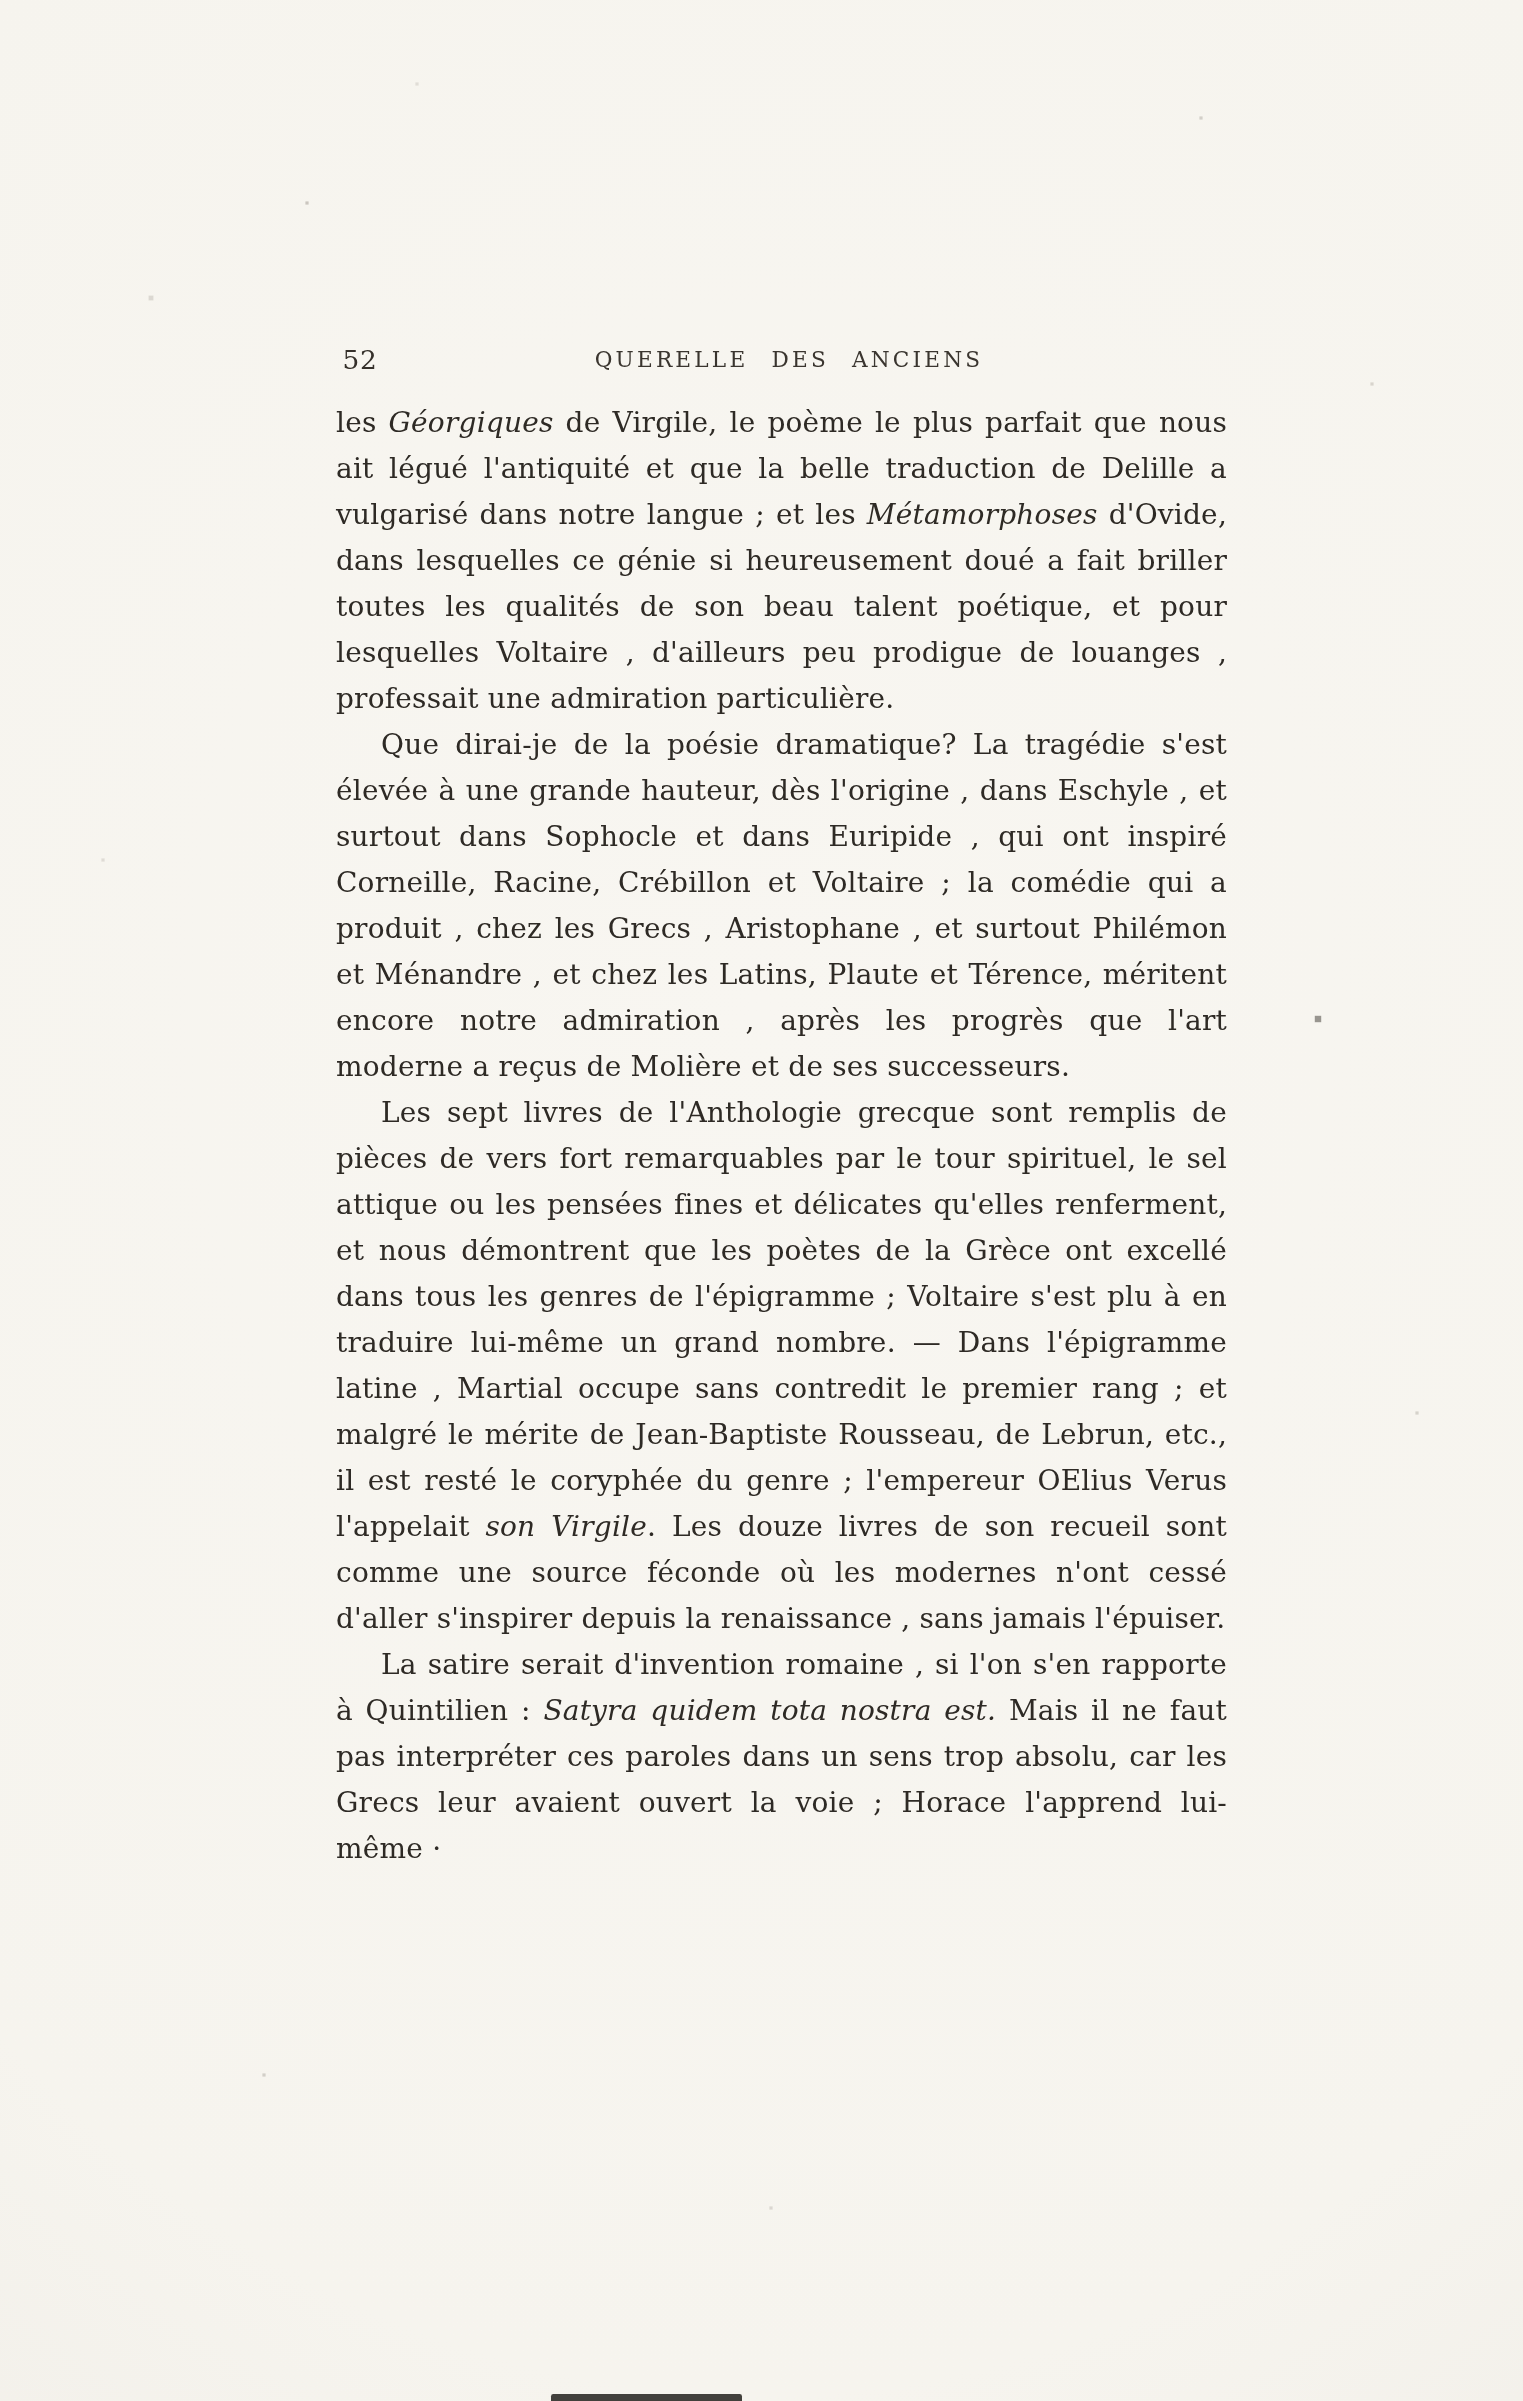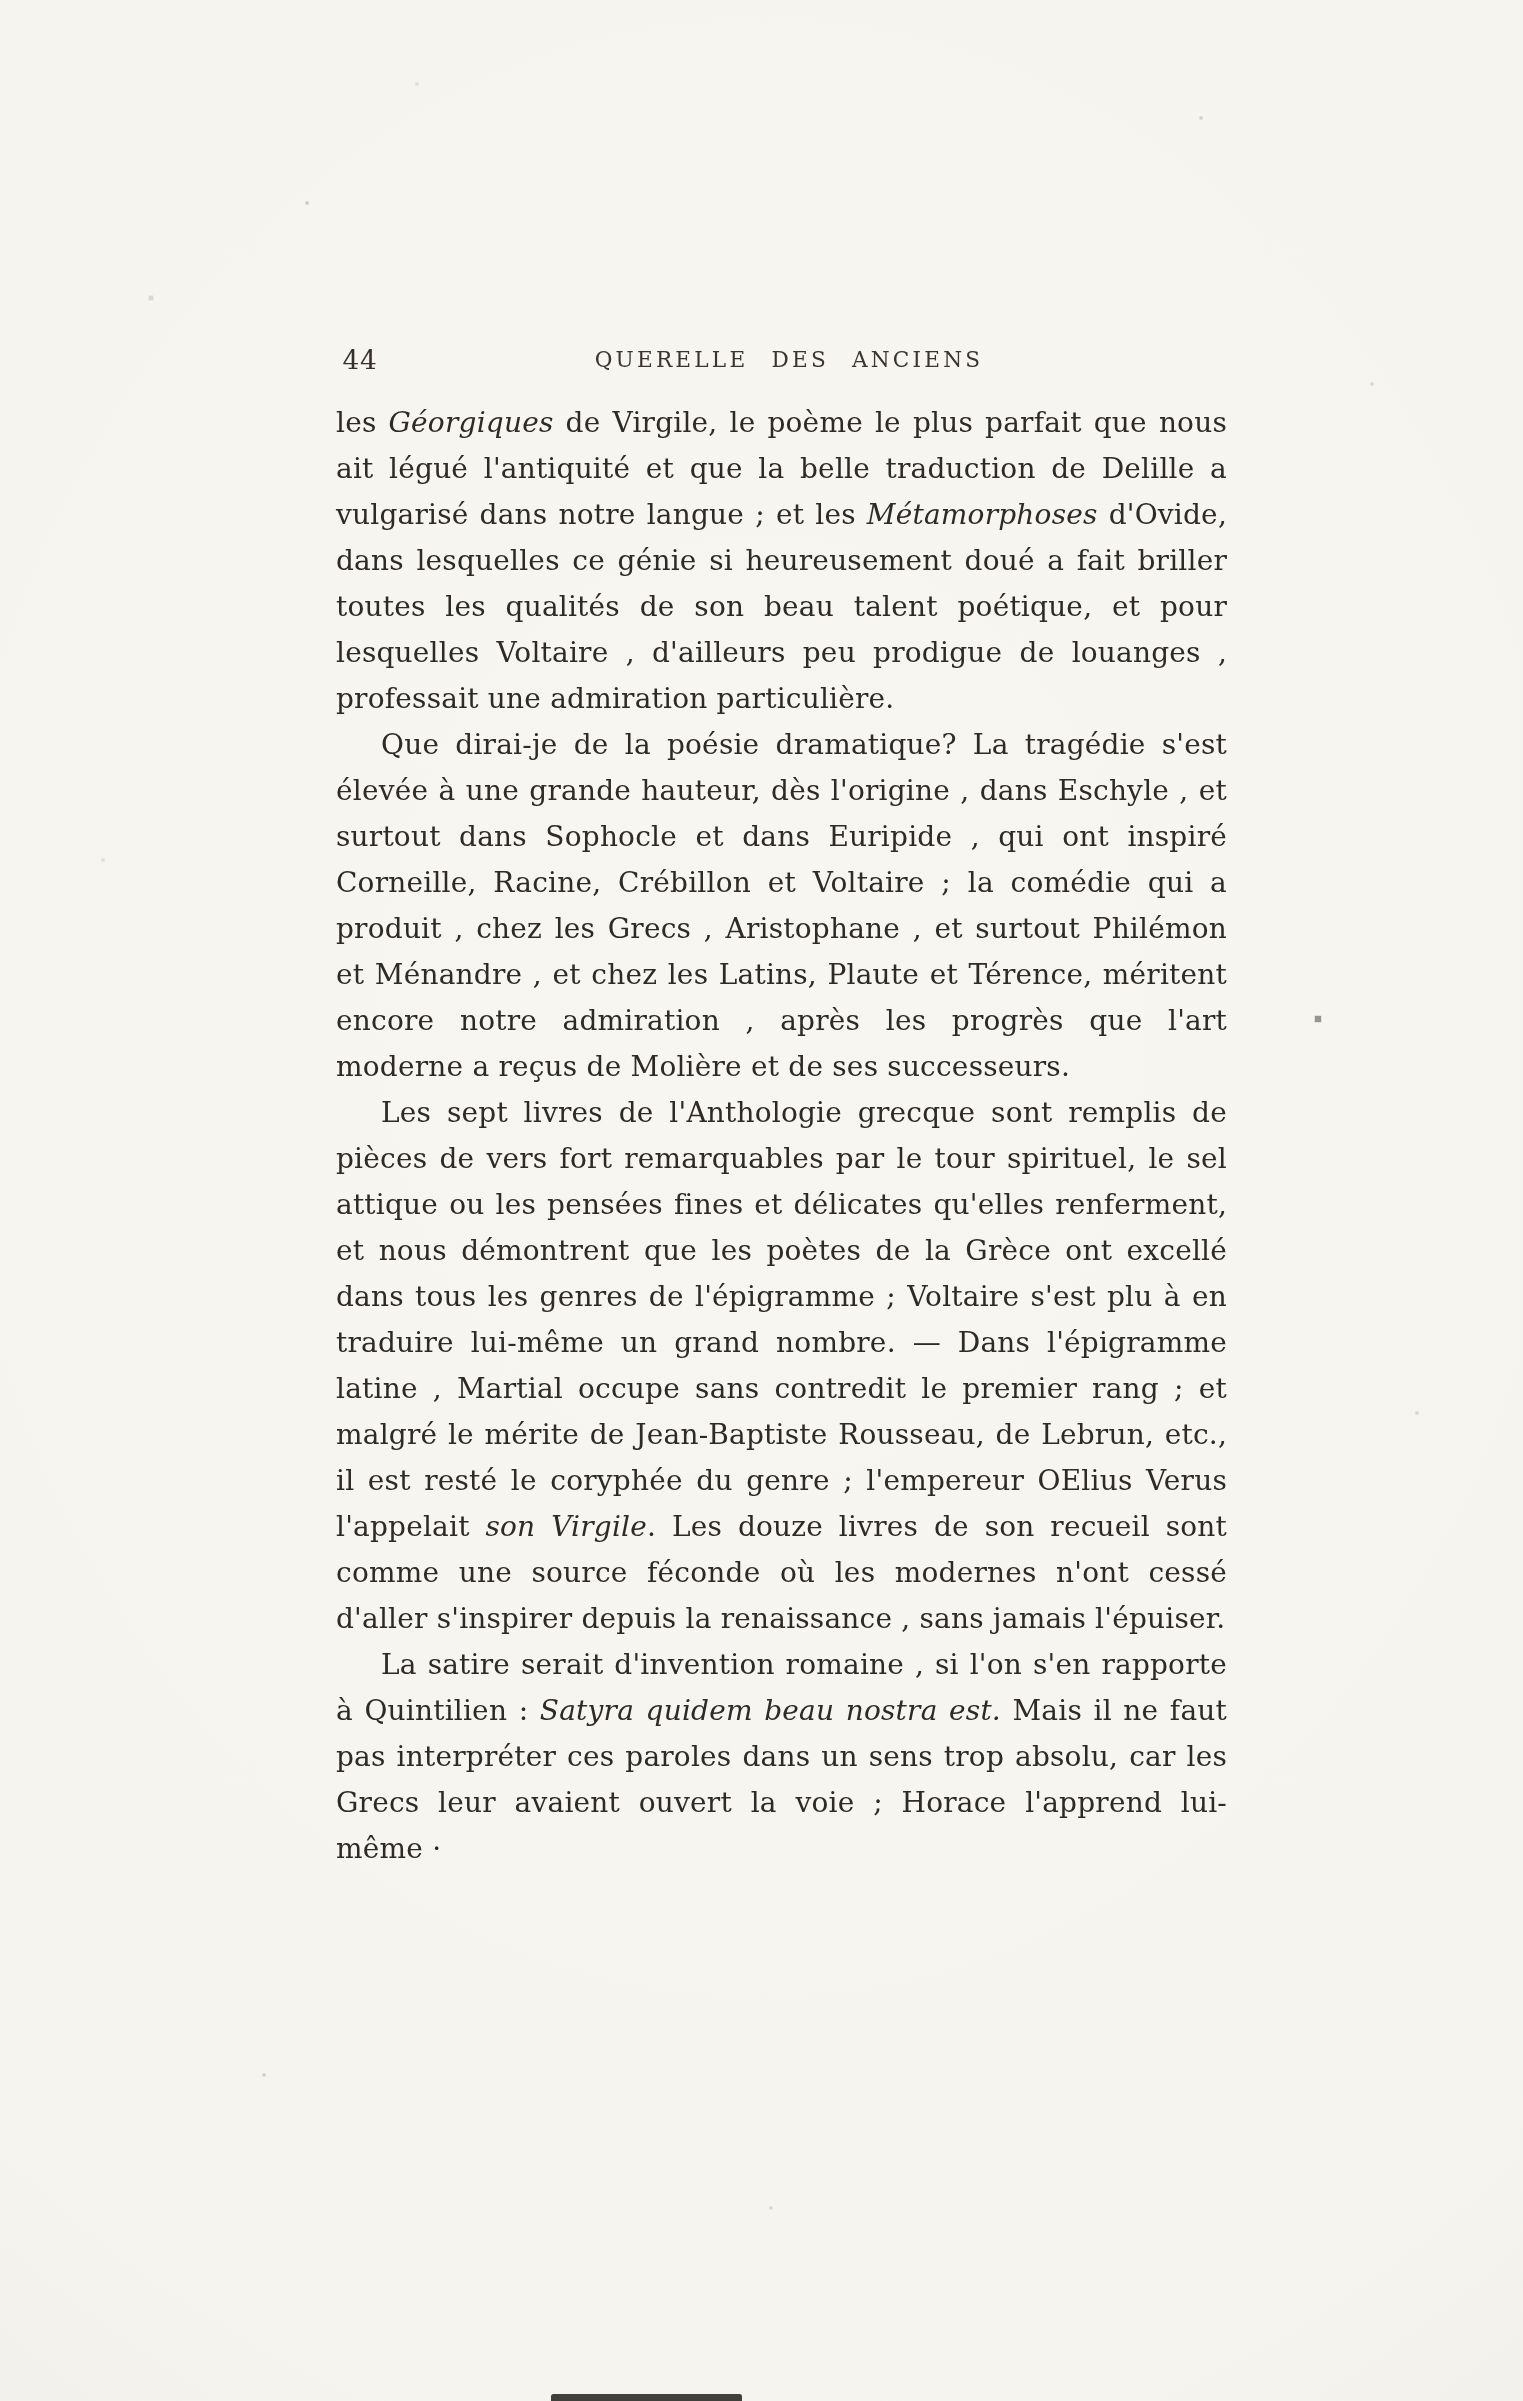--- a/index.html
+++ b/index.html
@@ -101,24 +101,24 @@
   }
 </style>
 </head>
 <body>
 
 <div class="page">
   <div class="specks"></div>
   <div class="scan-edge-mark"></div>
 
   <div class="header">
-    <span class="pagenum">44</span>
+    <span class="pagenum">52</span>
     <span class="running-title">QUERELLE DES ANCIENS</span>
   </div>
 
   <div class="body-text">
       <p class=""><span>les </span><i>Géorgiques</i><span> de Virgile, le poème le plus parfait que nous ait légué l'antiquité et que la belle traduction de Delille a vulgarisé dans notre langue ; et les </span><i>Métamorphoses</i><span> d'Ovide, dans lesquelles ce génie si heureusement doué a fait briller toutes les qualités de son beau talent poétique, et pour lesquelles Voltaire , d'ailleurs peu prodigue de louanges , professait une admiration particulière.</span></p>
       <p class="indent"><span>Que dirai-je de la poésie dramatique? La tragédie s'est élevée à une grande hauteur, dès l'origine , dans Eschyle , et surtout dans Sophocle et dans Euripide , qui ont inspiré Corneille, Racine, Crébillon et Voltaire ; la comédie qui a produit , chez les Grecs , Aristophane , et surtout Philémon et Ménandre , et chez les Latins, Plaute et Térence, méritent encore notre admiration , après les progrès que l'art moderne a reçus de Molière et de ses successeurs.</span></p>
       <p class="indent"><span>Les sept livres de l'Anthologie grecque sont remplis de pièces de vers fort remarquables par le tour spirituel, le sel attique ou les pensées fines et délicates qu'elles renferment, et nous démontrent que les poètes de la Grèce ont excellé dans tous les genres de l'épigramme ; Voltaire s'est plu à en traduire lui-même un grand nombre. — Dans l'épigramme latine , Martial occupe sans contredit le premier rang ; et malgré le mérite de Jean-Baptiste Rousseau, de Lebrun, etc., il est resté le coryphée du genre ; l'empereur OElius Verus l'appelait </span><i>son Virgile</i><span>. Les douze livres de son recueil sont comme une source féconde où les modernes n'ont cessé d'aller s'inspirer depuis la renaissance , sans jamais l'épuiser.</span></p>
-      <p class="indent"><span>La satire serait d'invention romaine , si l'on s'en rapporte à Quintilien : </span><i>Satyra quidem beau nostra est.</i><span> Mais il ne faut pas interpréter ces paroles dans un sens trop absolu, car les Grecs leur avaient ouvert la voie ; Horace l'apprend lui-même ·</span></p>
+      <p class="indent"><span>La satire serait d'invention romaine , si l'on s'en rapporte à Quintilien : </span><i>Satyra quidem tota nostra est.</i><span> Mais il ne faut pas interpréter ces paroles dans un sens trop absolu, car les Grecs leur avaient ouvert la voie ; Horace l'apprend lui-même ·</span></p>
     </div>
 </div>
 
 
 </body></html>

